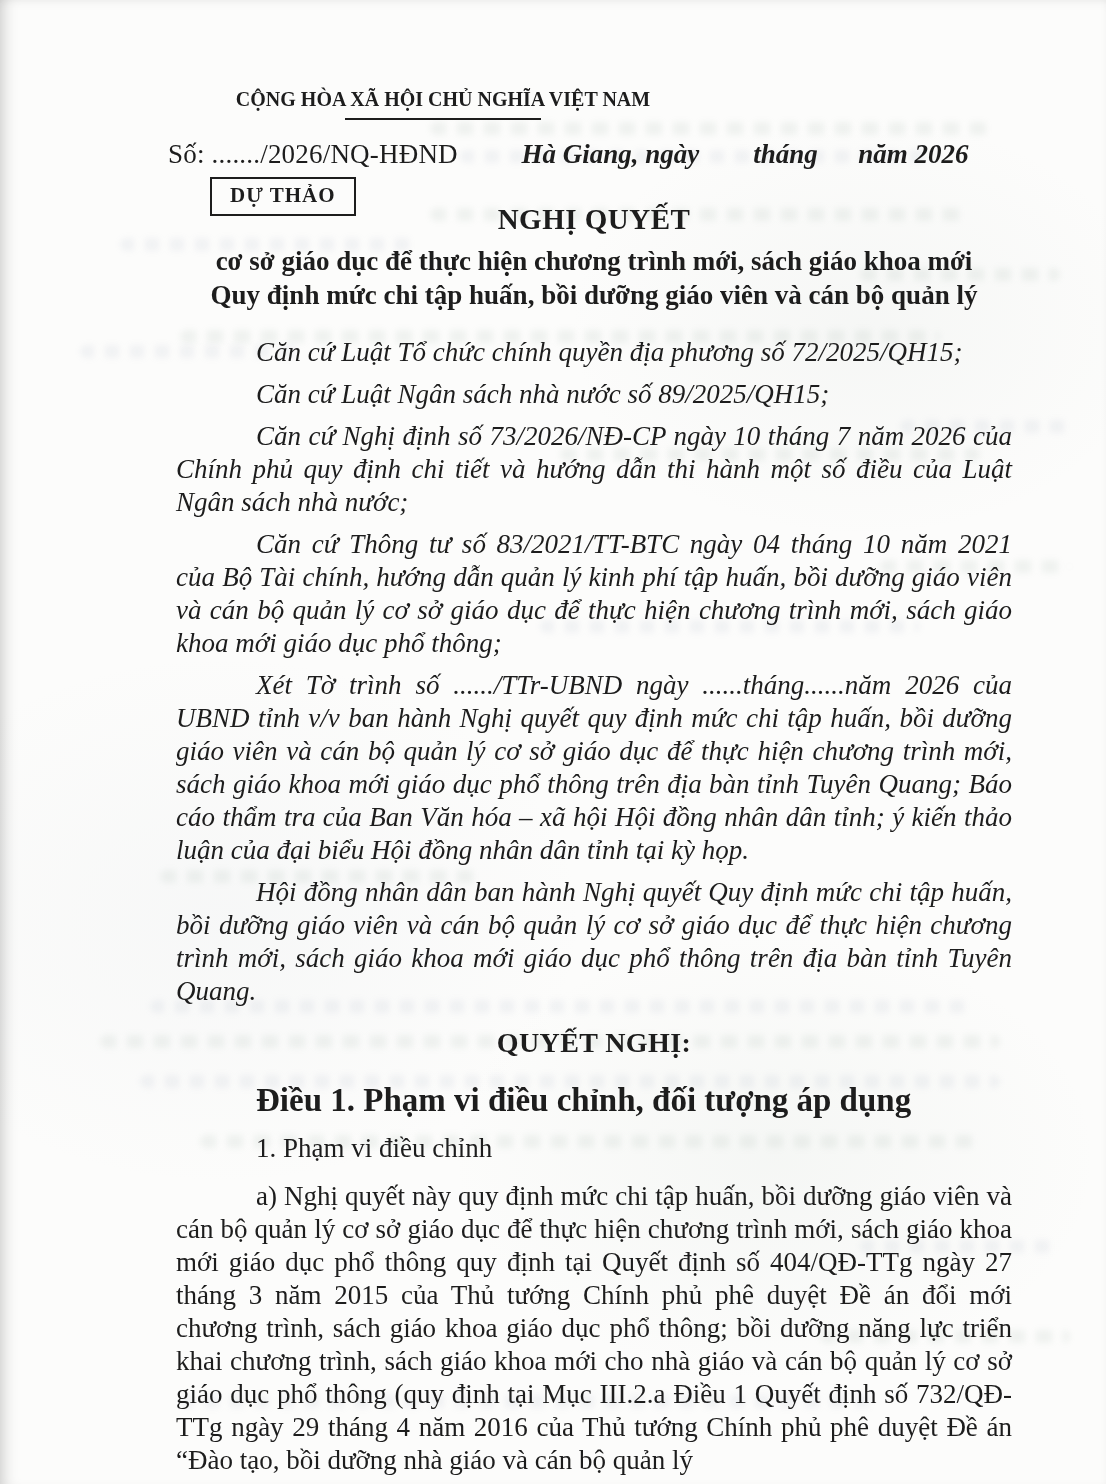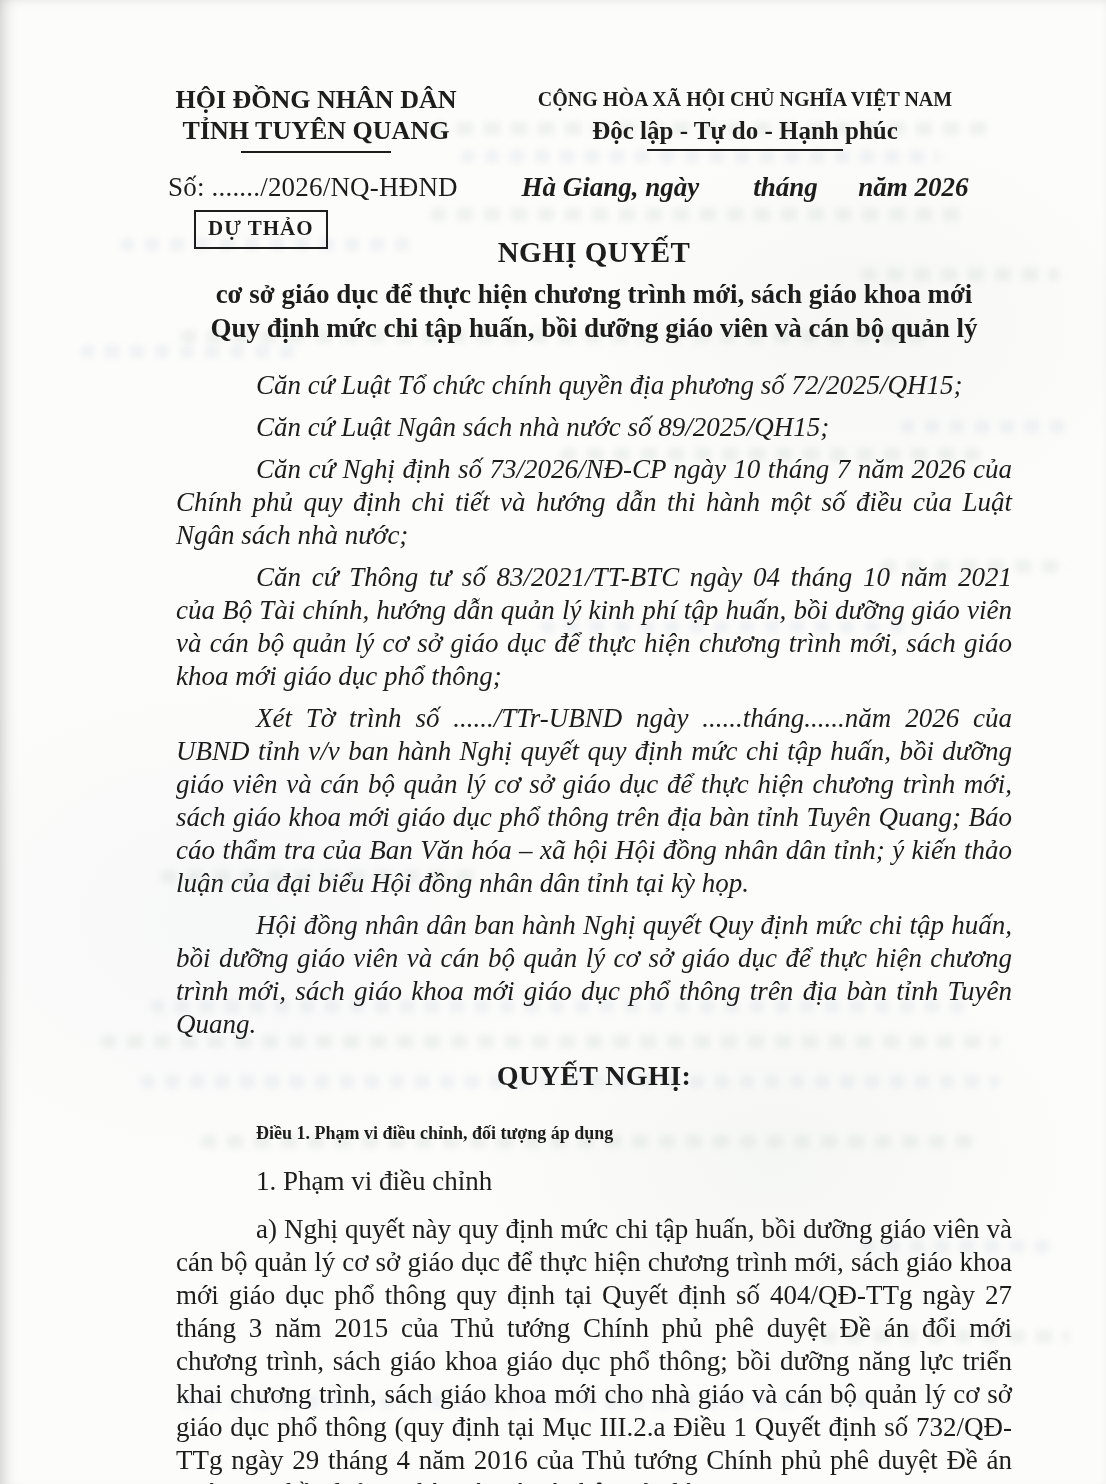--- a/index.html
+++ b/index.html
@@ -49,34 +49,34 @@
   .motto{font-size:25px;line-height:31px;}
   .u-line{height:0;border-top:2px solid var(--ink);margin:5px auto 0;}
   .u-left{width:150px;}
   .u-right{width:196px;margin-top:3px;}
 
   .meta-row{display:flex;justify-content:space-between;margin-top:19px;font-size:27px;}
   .doc-number{white-space:pre;letter-spacing:.2px;margin-left:-8px;}
   .doc-date{width:534px;text-align:center;font-style:italic;font-weight:bold;white-space:pre;}
 
   .draft-box{
-    width:fit-content;margin:7px 0 0 18px;border:2px solid var(--ink);
-    padding:4px 12px 6px;font-weight:bold;font-size:21px;letter-spacing:1px;
+    width:fit-content;margin:7px 0 0 34px;border:2px solid var(--ink);
+    padding:4px 18px 6px;font-weight:bold;font-size:21px;letter-spacing:1px;
   }
 
   .doc-type{text-align:center;font-weight:bold;font-size:29px;line-height:34px;margin-top:-14px;letter-spacing:.5px;}
   .doc-subject{text-align:center;font-weight:bold;font-size:27px;line-height:34px;margin-top:8px;}
 
   .preamble{margin-top:24px;}
   .preamble p{
     margin:0 0 9px;font-style:italic;font-size:27px;line-height:33px;
     text-align:justify;text-indent:80px;
   }
   .resolution-heading{text-align:center;font-weight:bold;font-size:28px;line-height:34px;margin:18px 0 0;letter-spacing:.4px;}
-  .article-heading{font-weight:bold;font-size:18px;line-height:33px;margin:24px 0 0;text-indent:80px;}
+  .article-heading{font-weight:bold;font-size:33px;line-height:33px;margin:24px 0 0;text-indent:80px;}
   .clause{font-size:27px;line-height:33px;margin:15px 0 0;text-indent:80px;}
   .body-par{font-size:27px;line-height:33px;margin:15px 0 0;text-align:justify;text-indent:80px;}
 </style>
 </head>
 <body>
 
 <div class="page">
 
   <div class="texture"></div>
 
@@ -98,28 +98,22 @@
     <div class="bl blue" style="left:140px;top:1075px;width:860px"></div>
     <div class="bl" style="left:200px;top:1135px;width:780px"></div>
     <div class="bl blue" style="left:860px;top:1240px;width:200px"></div>
     <div class="bl" style="left:820px;top:1330px;width:250px"></div>
     <div class="bl blue" style="left:180px;top:1395px;width:700px"></div>
   </div>
 
   <div class="content">
 
     <div class="header-row">
-      <div class="header-left">
-        <div>HỘI ĐỒNG NHÂN DÂN</div>
-        <div>TỈNH TUYÊN QUANG</div>
-        <div class="u-line u-left"></div>
-      </div>
       <div class="header-right">
         <div class="nat-title">CỘNG HÒA XÃ HỘI CHỦ NGHĨA VIỆT NAM</div>
-        <div class="motto">Độc lập - Tự do - Hạnh phúc</div>
         <div class="u-line u-right"></div>
       </div>
     </div>
 
     <div class="meta-row">
       <div class="doc-number">Số: ......./2026/NQ-HĐND</div>
       <div class="doc-date">Hà Giang, ngày        tháng      năm 2026</div>
     </div>
 
     <div class="draft-box">

